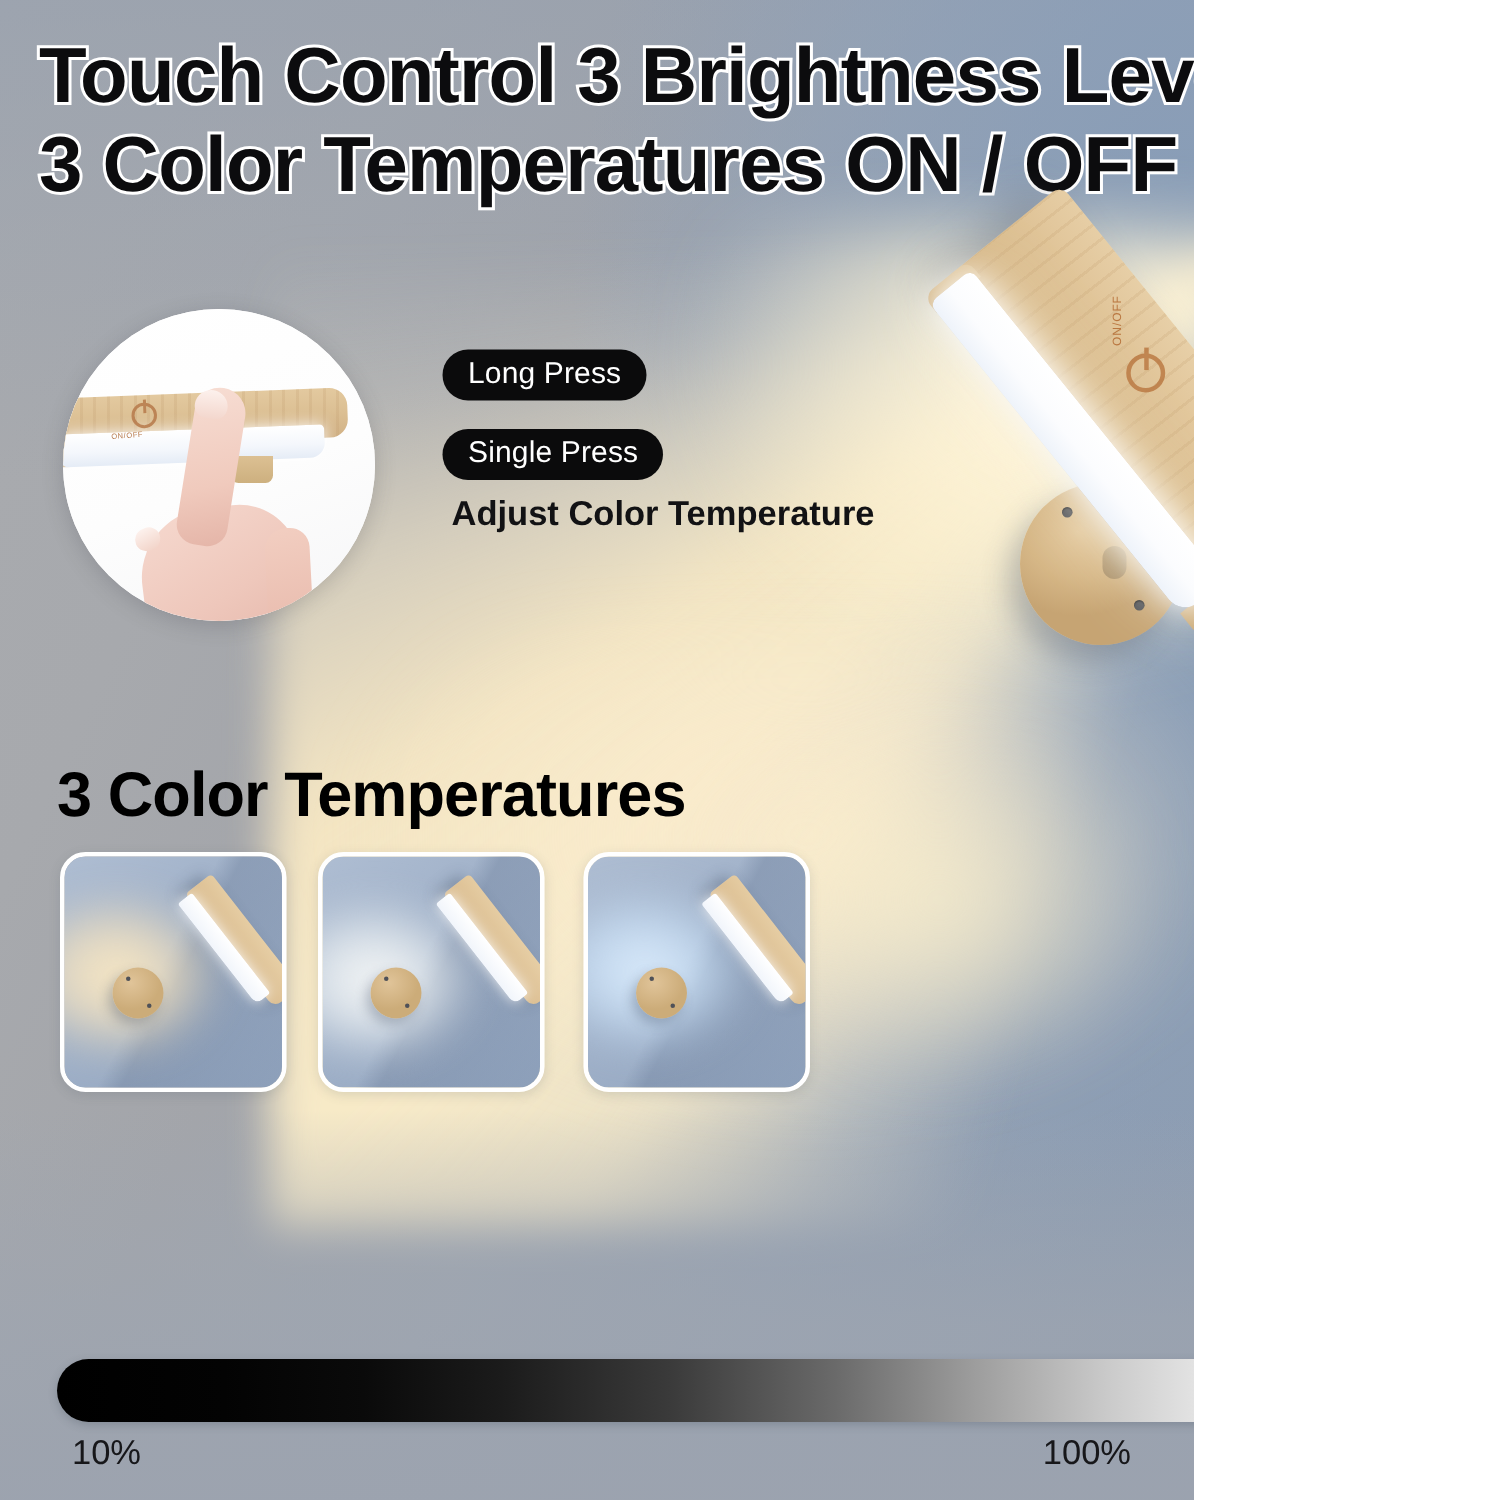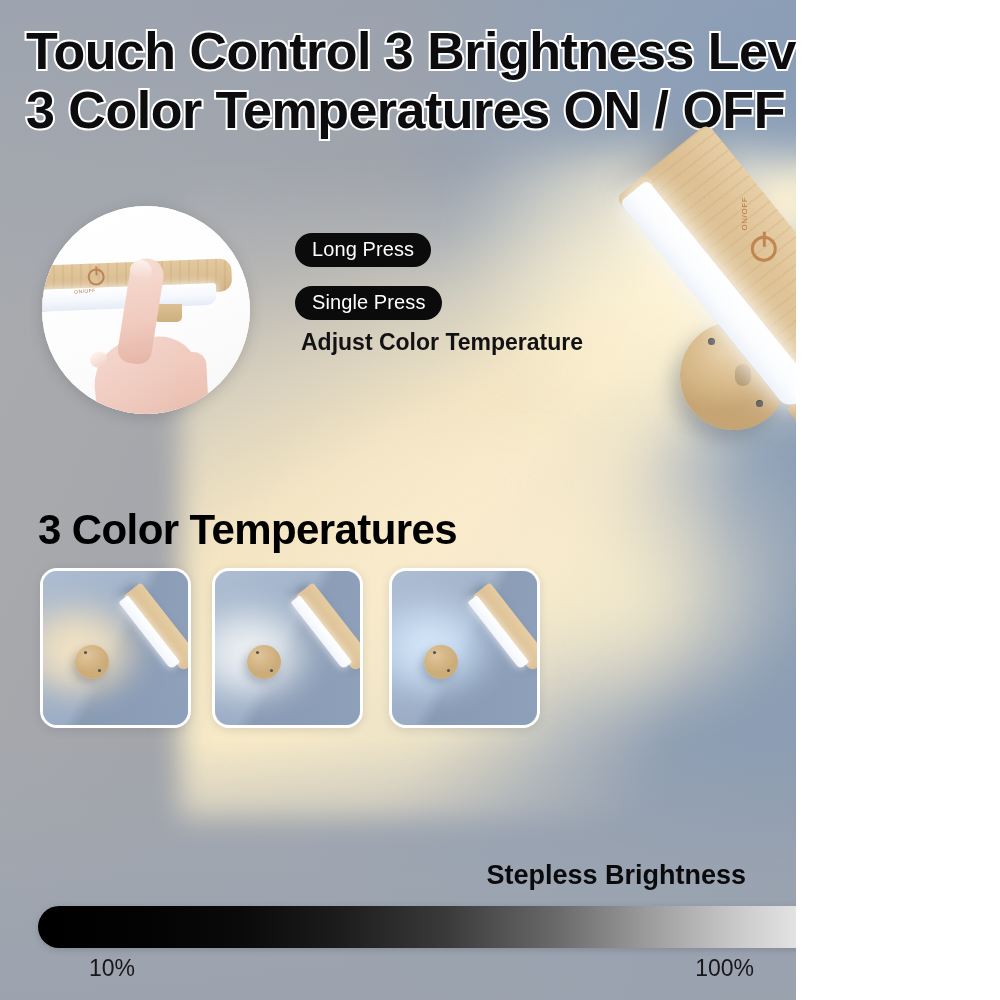--- a/index.html
+++ b/index.html
@@ -345,21 +345,21 @@
     width:927px; height:42px; border-radius:21px;
     background:linear-gradient(90deg,
       #000000 0%, #030303 12%, #0a0a0a 22%, #1b1b1b 32%,
       #3a3a3a 44%, #6a6a6a 56%, #9d9d9d 66%, #cccccc 76%,
       #ebebeb 84%, #f8f8f8 91%, #ffffff 100%);
     box-shadow:0 2px 6px rgba(60,70,85,.25);
   }
   .pct{
     position:absolute; top:955px; font-size:23px; color:#17171a;
   }
-  .pct.left{ left:48px;margin-left:41px; }
+  .pct.left{ left:48px; }
   .pct.right{ right:42px; }
 </style>
 </head>
 <body>
 
 <div id="stage">
 
   <div class="bg-base"></div>
   <div class="bg-blue-top"></div>
   <div class="bg-blue-right"></div>
@@ -456,18 +456,17 @@
           <i class="b"></i>
         </div>
       <div class="lamp">
         <div class="wood"></div>
         <div class="led"></div>
       </div>
     </div>
   </div>
 
 
-  <div class="stepless-title">Stepless Brightness</div>
   <div class="bright-bar"></div>
   <div class="pct left">10%</div>
   <div class="pct right">100%</div>
 
 </div>
 
 </body></html>

